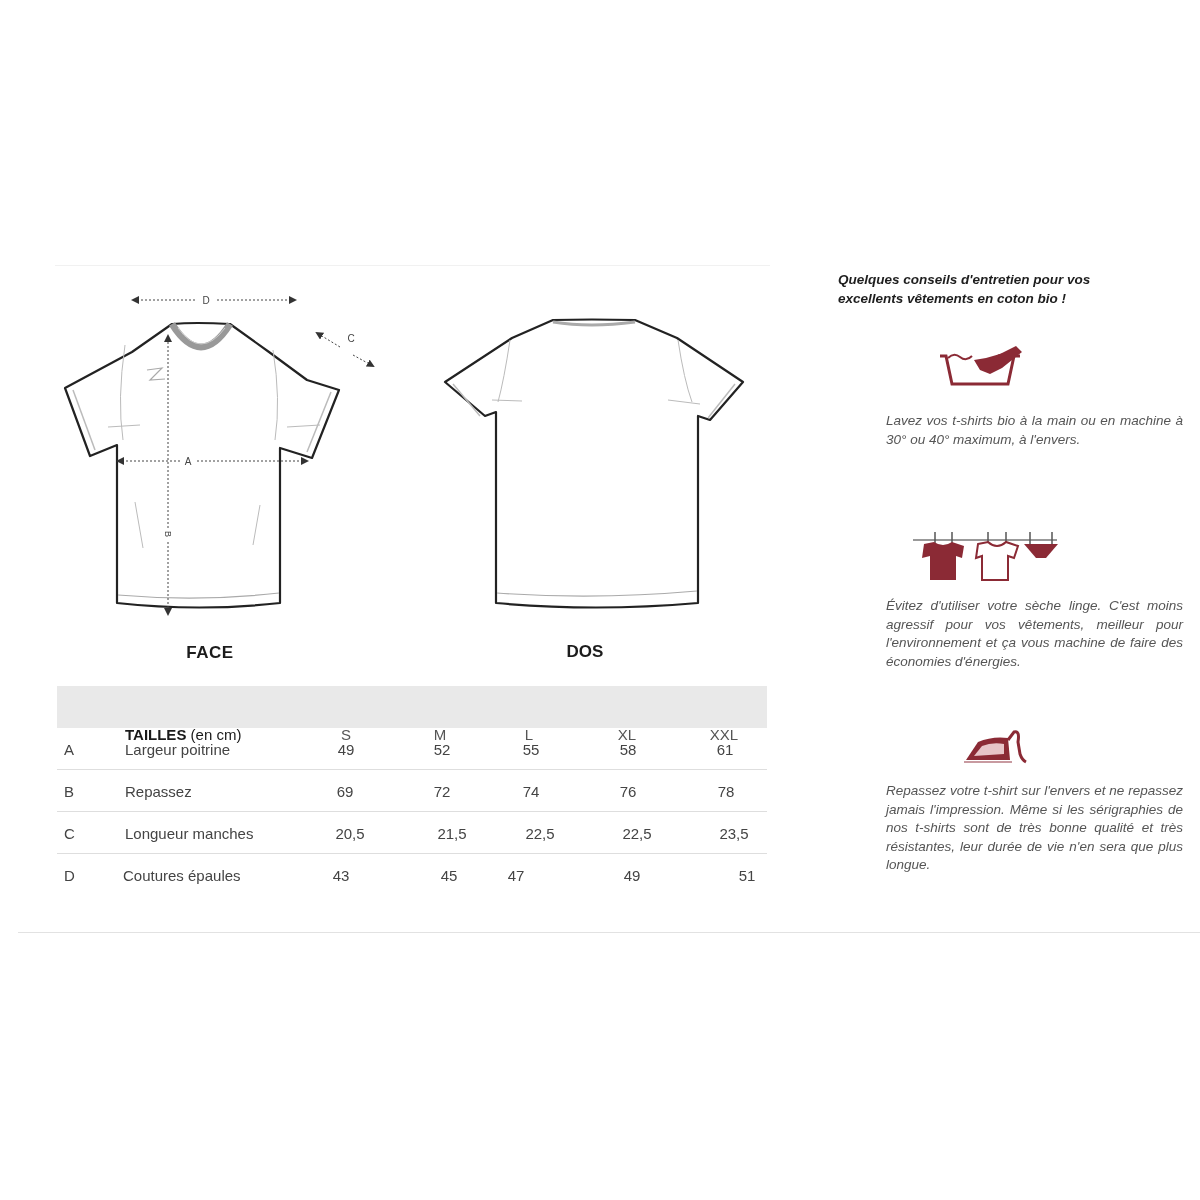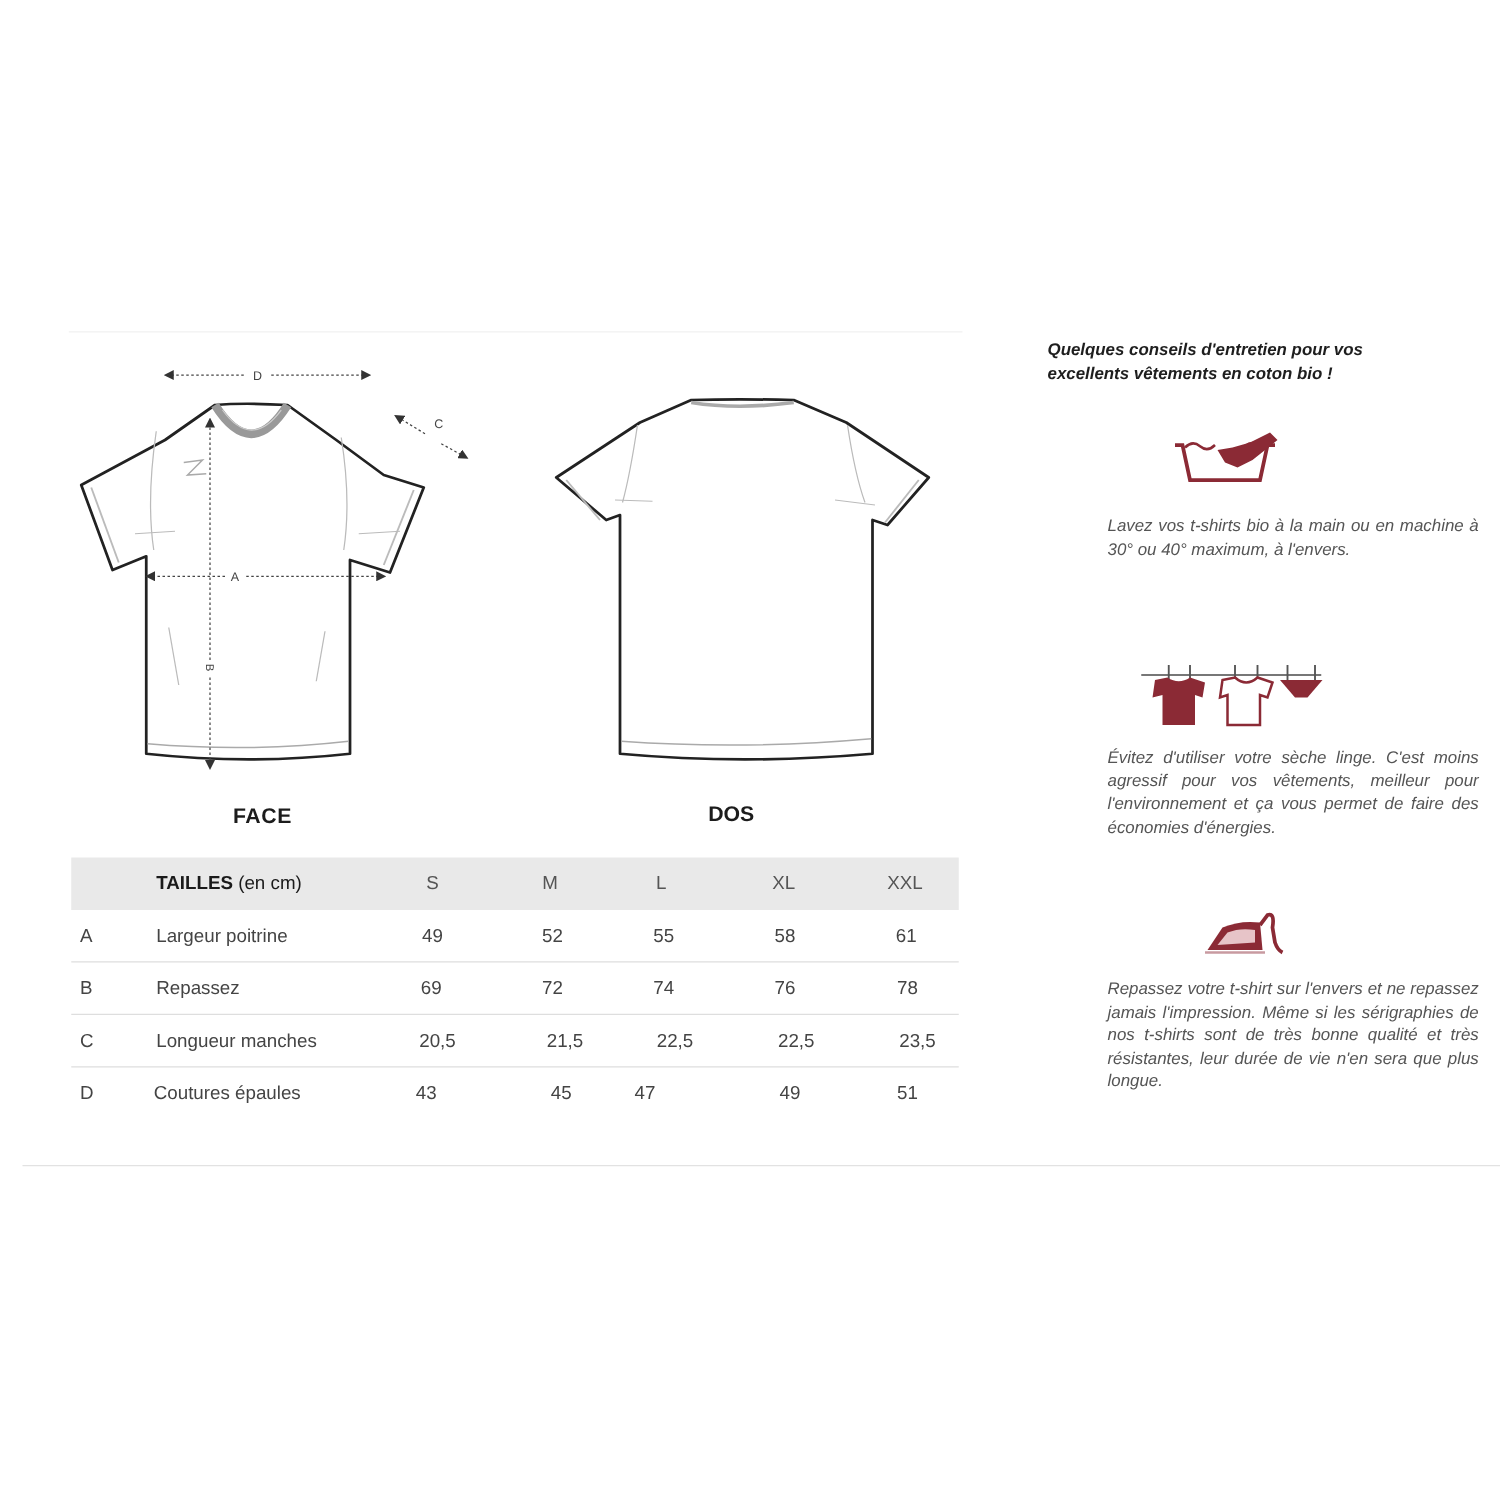--- a/index.html
+++ b/index.html
@@ -8,21 +8,21 @@
   .abs { position:absolute; }
   .top-rule { left:55px; top:265px; width:715px; height:1px; background:#f1f1f1; }
   .bottom-rule { left:18px; top:932px; width:1182px; height:1px; background:#e2e2e2; }
   .diagram { left:55px; top:280px; width:715px; height:390px; }
   .view-label { font-weight:bold; font-size:17px; color:#1c1c1c; letter-spacing:0.5px; }
   .table { left:57px; top:686px; width:710px; }
   .thead { height:42px; background:#e9e9e9; position:relative; }
   .row { height:41px; position:relative; border-bottom:1.5px solid #dedede; }
   .row:last-child { border-bottom:none; }
   .cell { position:absolute; top:50%; transform:translateY(-50%); font-size:15px; color:#444; white-space:nowrap; }
-  .thead .cell { color:#555; }
+  .thead .cell { color:#555;margin-top:27px; }
   .thead .title { color:#1a1a1a; font-size:15px; }
   .thead .title b { font-weight:bold; }
   .num { transform:translate(-50%,-50%); }
   .care { left:838px; width:297px;font-style:italic; }
   .care-title { top:270px; font-weight:bold; font-size:13.5px; line-height:19px; color:#1e1e1e; }
   .care-text { font-size:13.5px; line-height:18.5px; color:#555; text-align:justify;margin-left:48px; }
   .icon { position:absolute; }
 </style>
 </head>
 <body>
@@ -120,21 +120,21 @@
     <span class="cell num" style="left:580px">22,5</span>
     <span class="cell num" style="left:677px">23,5</span>
   </div>
   <div class="row">
     <span class="cell" style="left:7px">D</span>
     <span class="cell" style="left:66px">Coutures épaules</span>
     <span class="cell num" style="left:284px">43</span>
     <span class="cell num" style="left:392px">45</span>
     <span class="cell num" style="left:459px">47</span>
     <span class="cell num" style="left:575px">49</span>
-    <span class="cell num" style="left:669px">51</span>
+    <span class="cell num" style="left:690px">51</span>
   </div>
 </div>
 
 <div class="abs care care-title">Quelques conseils d'entretien pour vos excellents vêtements en coton bio !</div>
 
 <svg class="icon" style="left:936px;top:344px" width="92" height="46" viewBox="0 0 92 46">
   <path d="M4,12 L10,12 L16,40 L72,40 L78,12 L84,12" fill="none" stroke="#8b2a35" stroke-width="3"></path>
   <path d="M12,14 Q18,8 24,13 Q30,18 36,12" fill="none" stroke="#8b2a35" stroke-width="2"></path>
   <path d="M60,13 Q66,8 72,13" fill="none" stroke="#8b2a35" stroke-width="2"></path>
   <path d="M80,2 L86,8 L66,24 L54,30 L44,26 L38,16 L50,14 L64,10 Z" fill="#8b2a35"></path>
@@ -150,21 +150,21 @@
       <line x1="78" y1="4" x2="78" y2="18"></line>
       <line x1="96" y1="4" x2="96" y2="18"></line>
       <line x1="120" y1="4" x2="120" y2="16"></line>
       <line x1="142" y1="4" x2="142" y2="16"></line>
     </g>
   <path d="M14,16 L24,14 Q33,20 42,14 L54,18 L52,30 L46,28 L46,52 L20,52 L20,28 L12,30 Z" fill="#8b2a35"></path>
   <path d="M68,16 L78,14 Q87,22 96,14 L108,18 L104,30 L98,28 L98,52 L72,52 L72,28 L66,30 Z" fill="#fff" stroke="#8b2a35" stroke-width="2"></path>
   <path d="M114,16 L148,16 L136,30 L126,30 Z" fill="#8b2a35"></path>
 </svg>
 
-<div class="abs care care-text" style="top:597px">Évitez d'utiliser votre sèche linge. C'est moins agressif pour vos vêtements, meilleur pour l'environnement et ça vous permet de faire des économies d'énergies.</div>
+<div class="abs care care-text" style="top:597px">Évitez d'utiliser votre sèche linge. C'est moins agressif pour vos vêtements, meilleur pour l'environnement et ça vous machine de faire des économies d'énergies.</div>
 
 <svg class="icon" style="left:962px;top:728px" width="66" height="36" viewBox="0 0 66 36">
   <path d="M4,32 L16,14 Q30,8 46,10 L48,32 Z" fill="#8b2a35"></path>
   <path d="M12,28 L20,18 Q30,14 42,16 L42,26 Z" fill="#e7c4c8"></path>
   <path d="M46,12 L52,4 Q58,2 56,14 L58,26 Q60,32 64,34" fill="none" stroke="#8b2a35" stroke-width="3"></path>
   <line x1="2" y1="34" x2="50" y2="34" stroke="#c89aa0" stroke-width="2"></line>
 </svg>
 
 <div class="abs care care-text" style="top:782px">Repassez votre t-shirt sur l'envers et ne repassez jamais l'impression. Même si les sérigraphies de nos t-shirts sont de très bonne qualité et très résistantes, leur durée de vie n'en sera que plus longue.</div>
 

